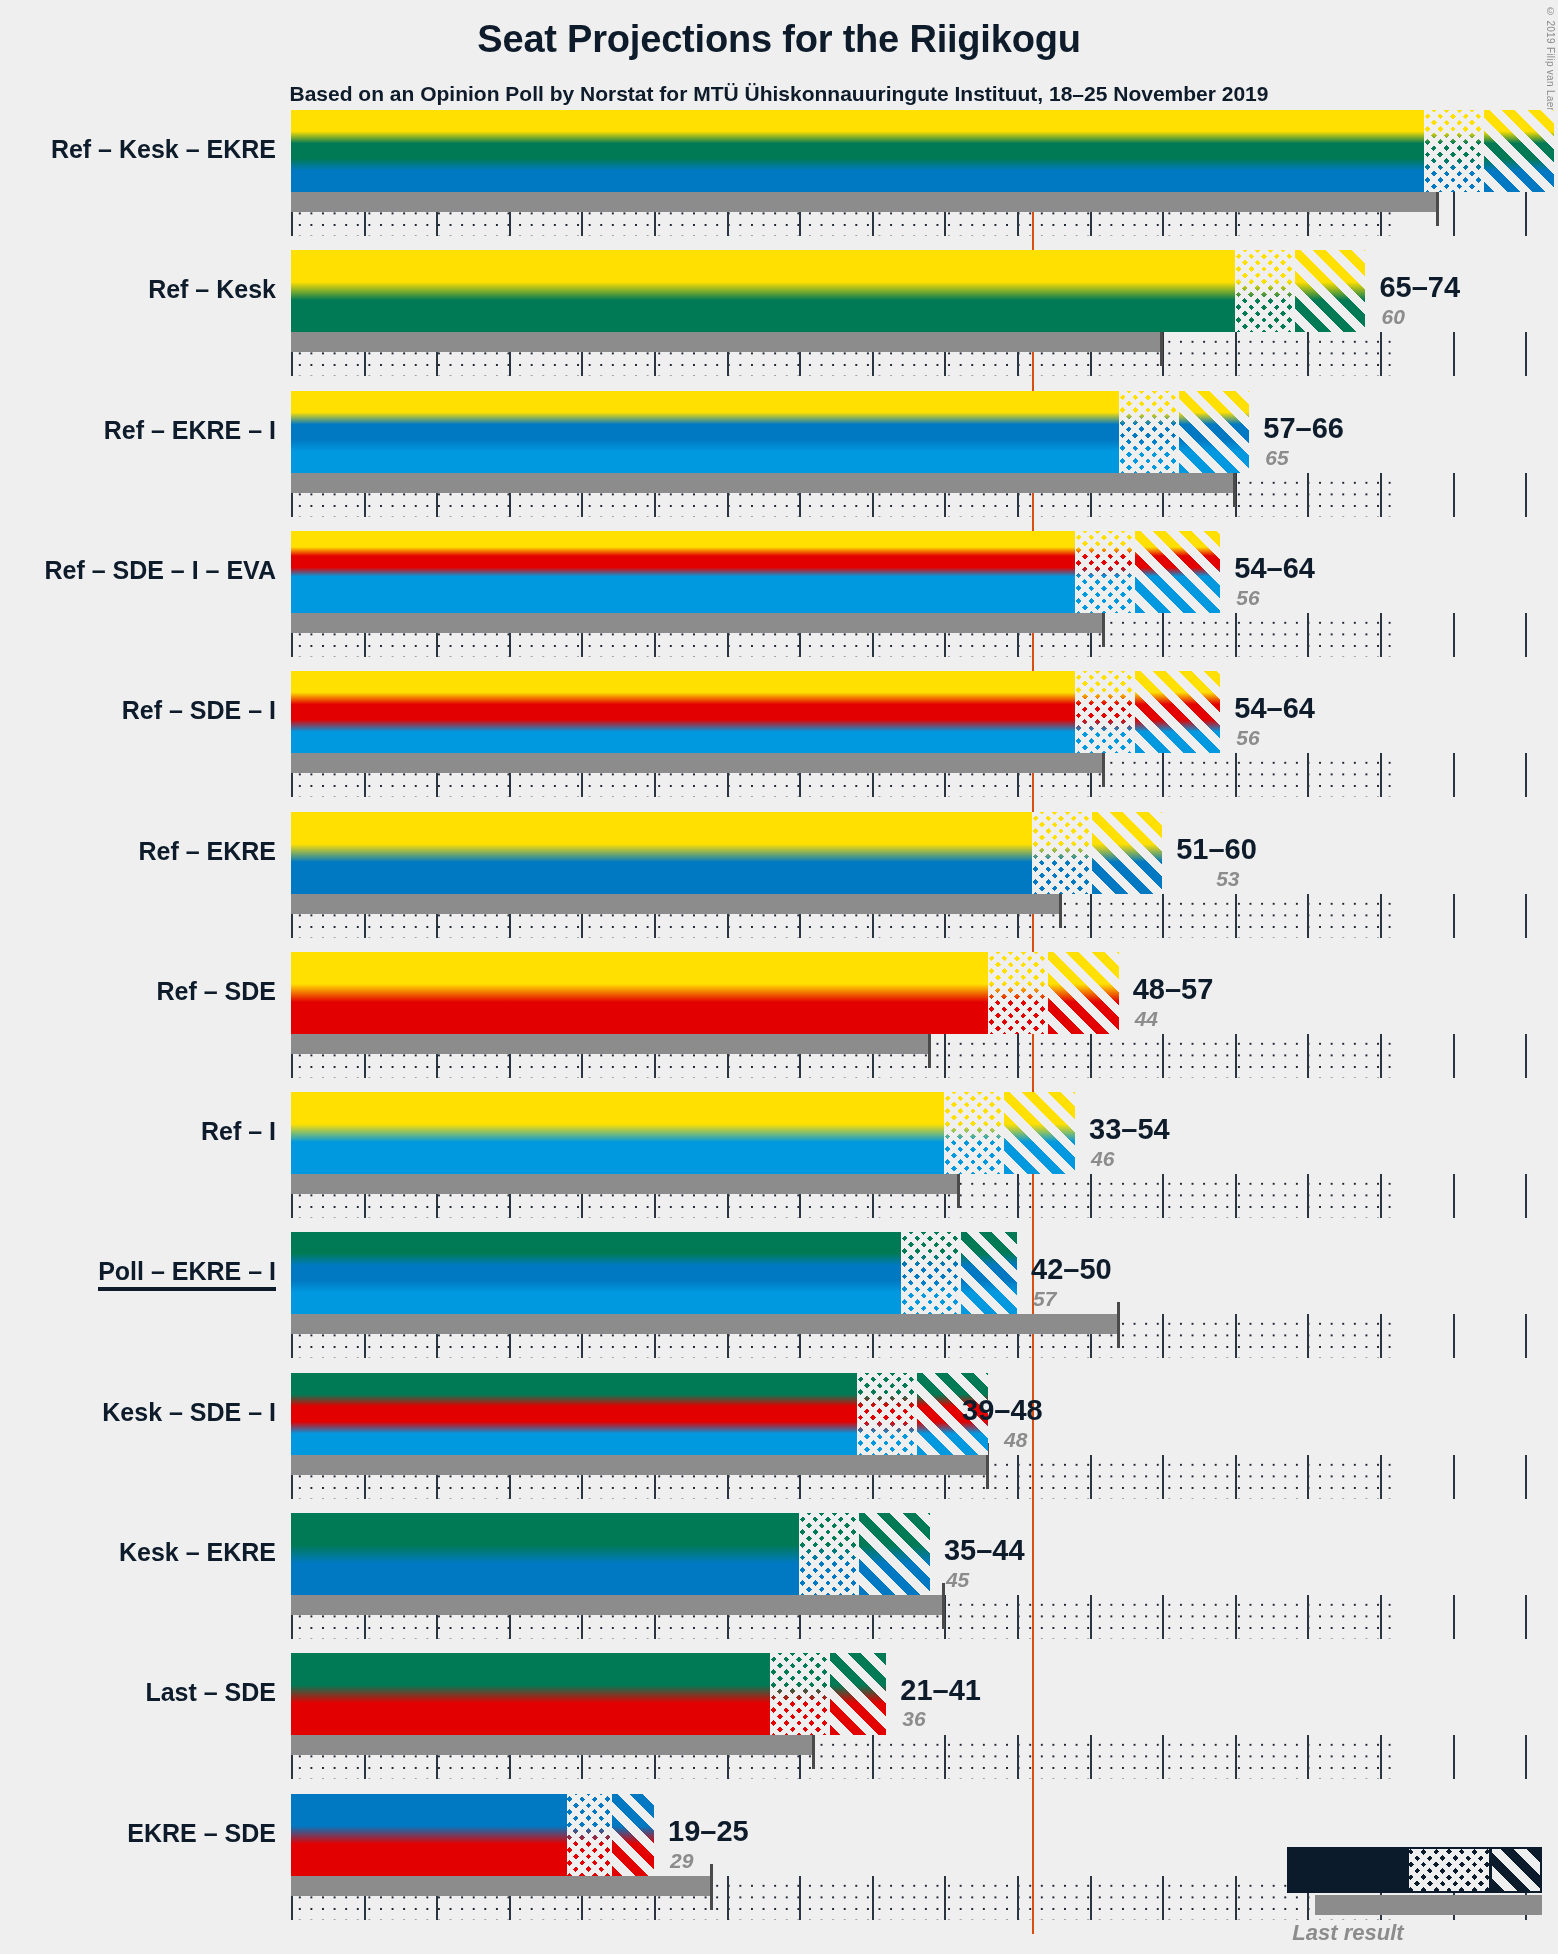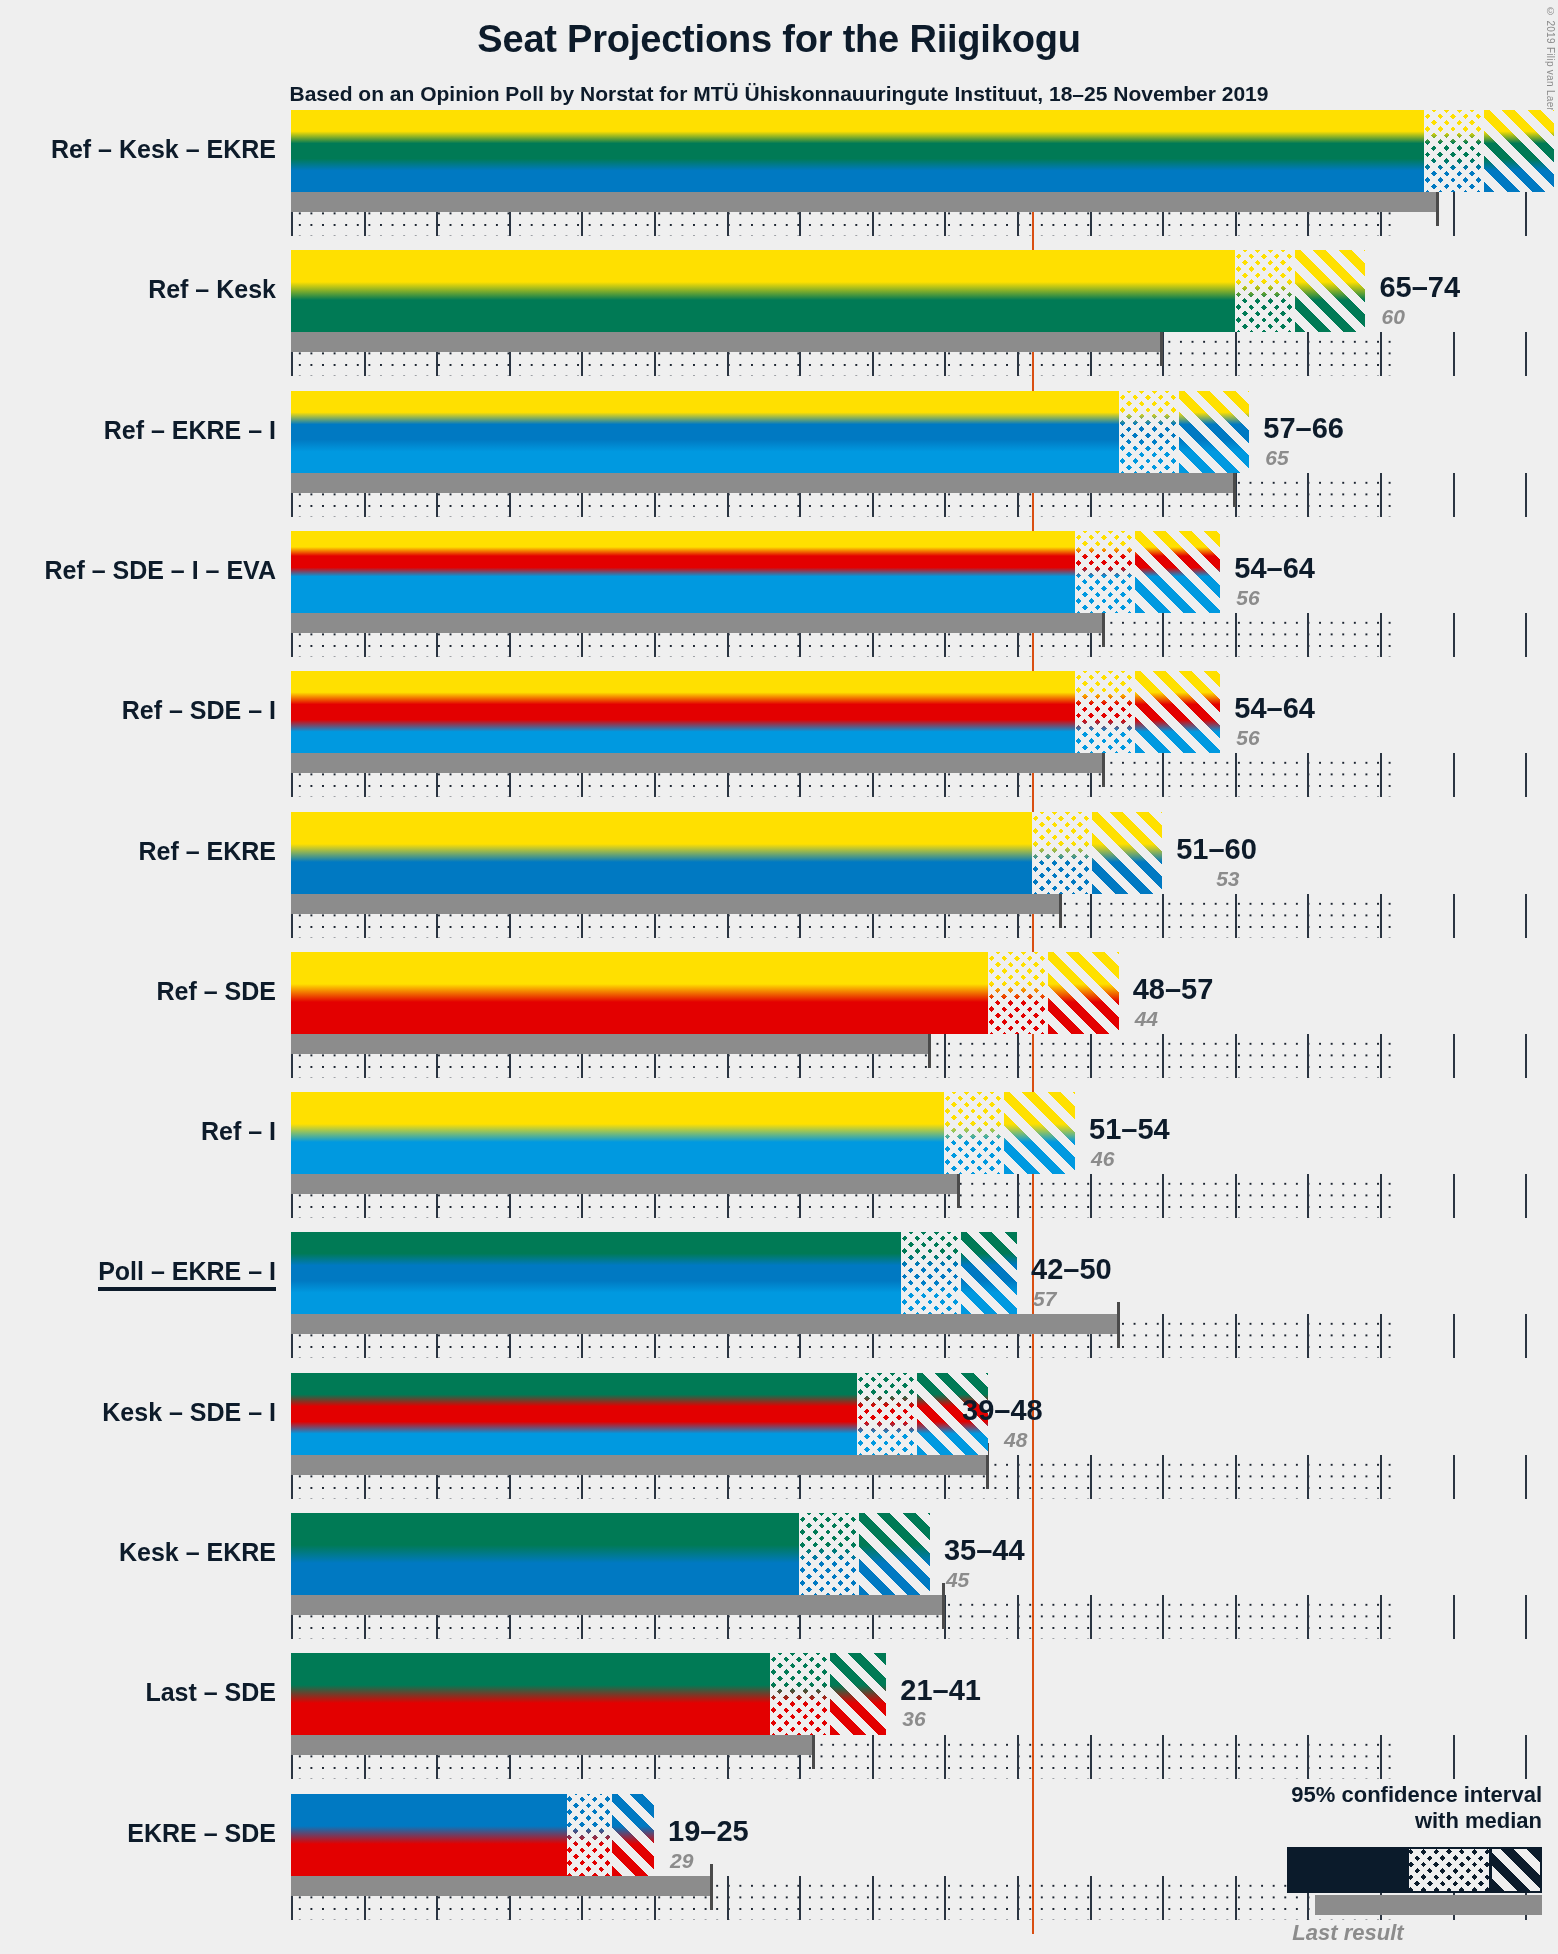--- a/index.html
+++ b/index.html
@@ -362,21 +362,21 @@
       <div class="gridline" style="left: 1161.6px;"></div>
       <div class="gridline" style="left: 1234.2px;"></div>
     </div>
     <div class="lastresult" style="top: 1064.1px; width: 667.92px;"></div>
     <div class="lastresult-cap" style="top: 1052.1px; left: 665.92px;"></div>
     <div class="bands" style="top: 982.1px; height: 82px; width: 784.08px; background: linear-gradient(rgb(255, 224, 0) 11%, rgb(255, 224, 0) 39%, rgb(0, 153, 224) 61%, rgb(0, 153, 224) 89%);">
       <div class="hatch-cross" style="left: 653.4px; width: 58.08px; background-blend-mode: normal; background: repeating-linear-gradient(45deg, transparent 0px, transparent 4px, rgb(239, 239, 239) 4px, rgb(239, 239, 239) 9px), repeating-linear-gradient(-45deg, transparent 0px, transparent 4px, rgb(239, 239, 239) 4px, rgb(239, 239, 239) 9px);"></div>
       <div class="hatch-diag" style="left: 711.48px; width: 72.6px; background: repeating-linear-gradient(45deg, transparent 0px, transparent 9px, rgb(239, 239, 239) 9px, rgb(239, 239, 239) 18px);"></div>
       <div class="ci-edge" style="left: 711.48px;"></div>
     </div>
-    <div class="range" style="left: 798.08px; top: 1003.1px;">51–54</div>
+    <div class="range" style="left: 798.08px; top: 1003.1px;">33–54</div>
     <div class="lastval" style="left: 800.08px; top: 1037.1px;">46</div>
     <div class="tickstrip" style="top: 1204.4px; height: 44px;">
       <div class="gridline" style="left: 0px;"></div>
       <div class="gridline" style="left: 72.6px;"></div>
       <div class="gridline" style="left: 145.2px;"></div>
       <div class="gridline" style="left: 217.8px;"></div>
       <div class="gridline" style="left: 290.4px;"></div>
       <div class="gridline" style="left: 363px;"></div>
       <div class="gridline" style="left: 435.6px;"></div>
       <div class="gridline" style="left: 508.2px;"></div>
@@ -512,24 +512,20 @@
     <div class="bands" style="top: 1683.6px; height: 82px; width: 363px; background: linear-gradient(rgb(0, 121, 194) 11%, rgb(0, 121, 194) 39%, rgb(227, 0, 0) 61%, rgb(227, 0, 0) 89%);">
       <div class="hatch-cross" style="left: 275.88px; width: 43.56px; background-blend-mode: normal; background: repeating-linear-gradient(45deg, transparent 0px, transparent 4px, rgb(239, 239, 239) 4px, rgb(239, 239, 239) 9px), repeating-linear-gradient(-45deg, transparent 0px, transparent 4px, rgb(239, 239, 239) 4px, rgb(239, 239, 239) 9px);"></div>
       <div class="hatch-diag" style="left: 319.44px; width: 43.56px; background: repeating-linear-gradient(45deg, transparent 0px, transparent 9px, rgb(239, 239, 239) 9px, rgb(239, 239, 239) 18px);"></div>
       <div class="ci-edge" style="left: 319.44px;"></div>
     </div>
     <div class="range" style="left: 377px; top: 1704.6px;">19–25</div>
     <div class="lastval" style="left: 379px; top: 1738.6px;">29</div>
   </div>
 
 <div id="legend">
-  <div id="legend-title">
-    <div>95% confidence interval</div>
-    <div>with median</div>
-  </div>
   <div id="legend-swatch">
     <div id="legend-cross"></div>
     <div id="legend-diag"></div>
   </div>
   <div id="legend-lastbar"></div>
   <div id="legend-lastlabel">Last result</div>
 </div>
 
 <div class="rowlabel" style="top: 137px;">Ref – Kesk – EKRE</div>
 <div class="rowlabel" style="top: 277.3px;">Ref – Kesk</div>

